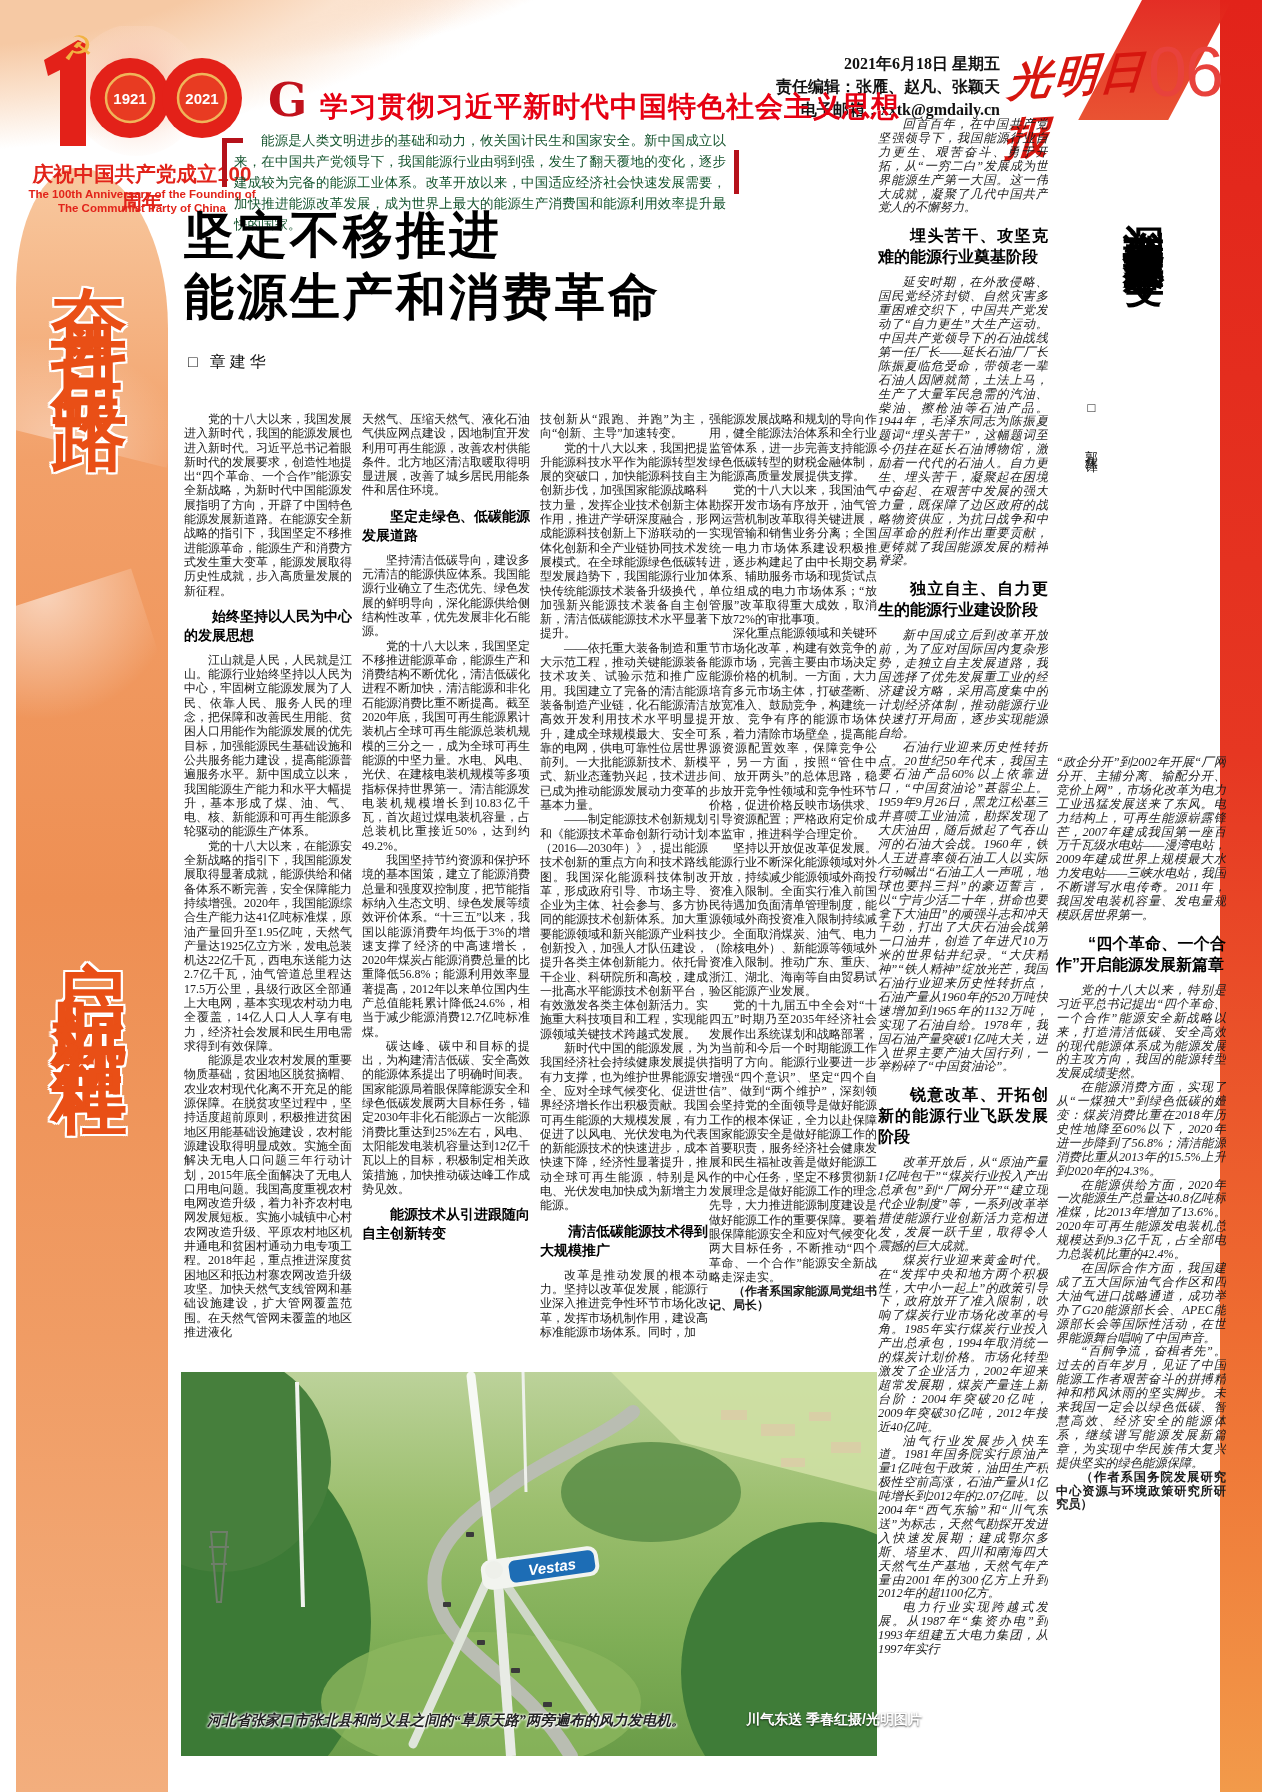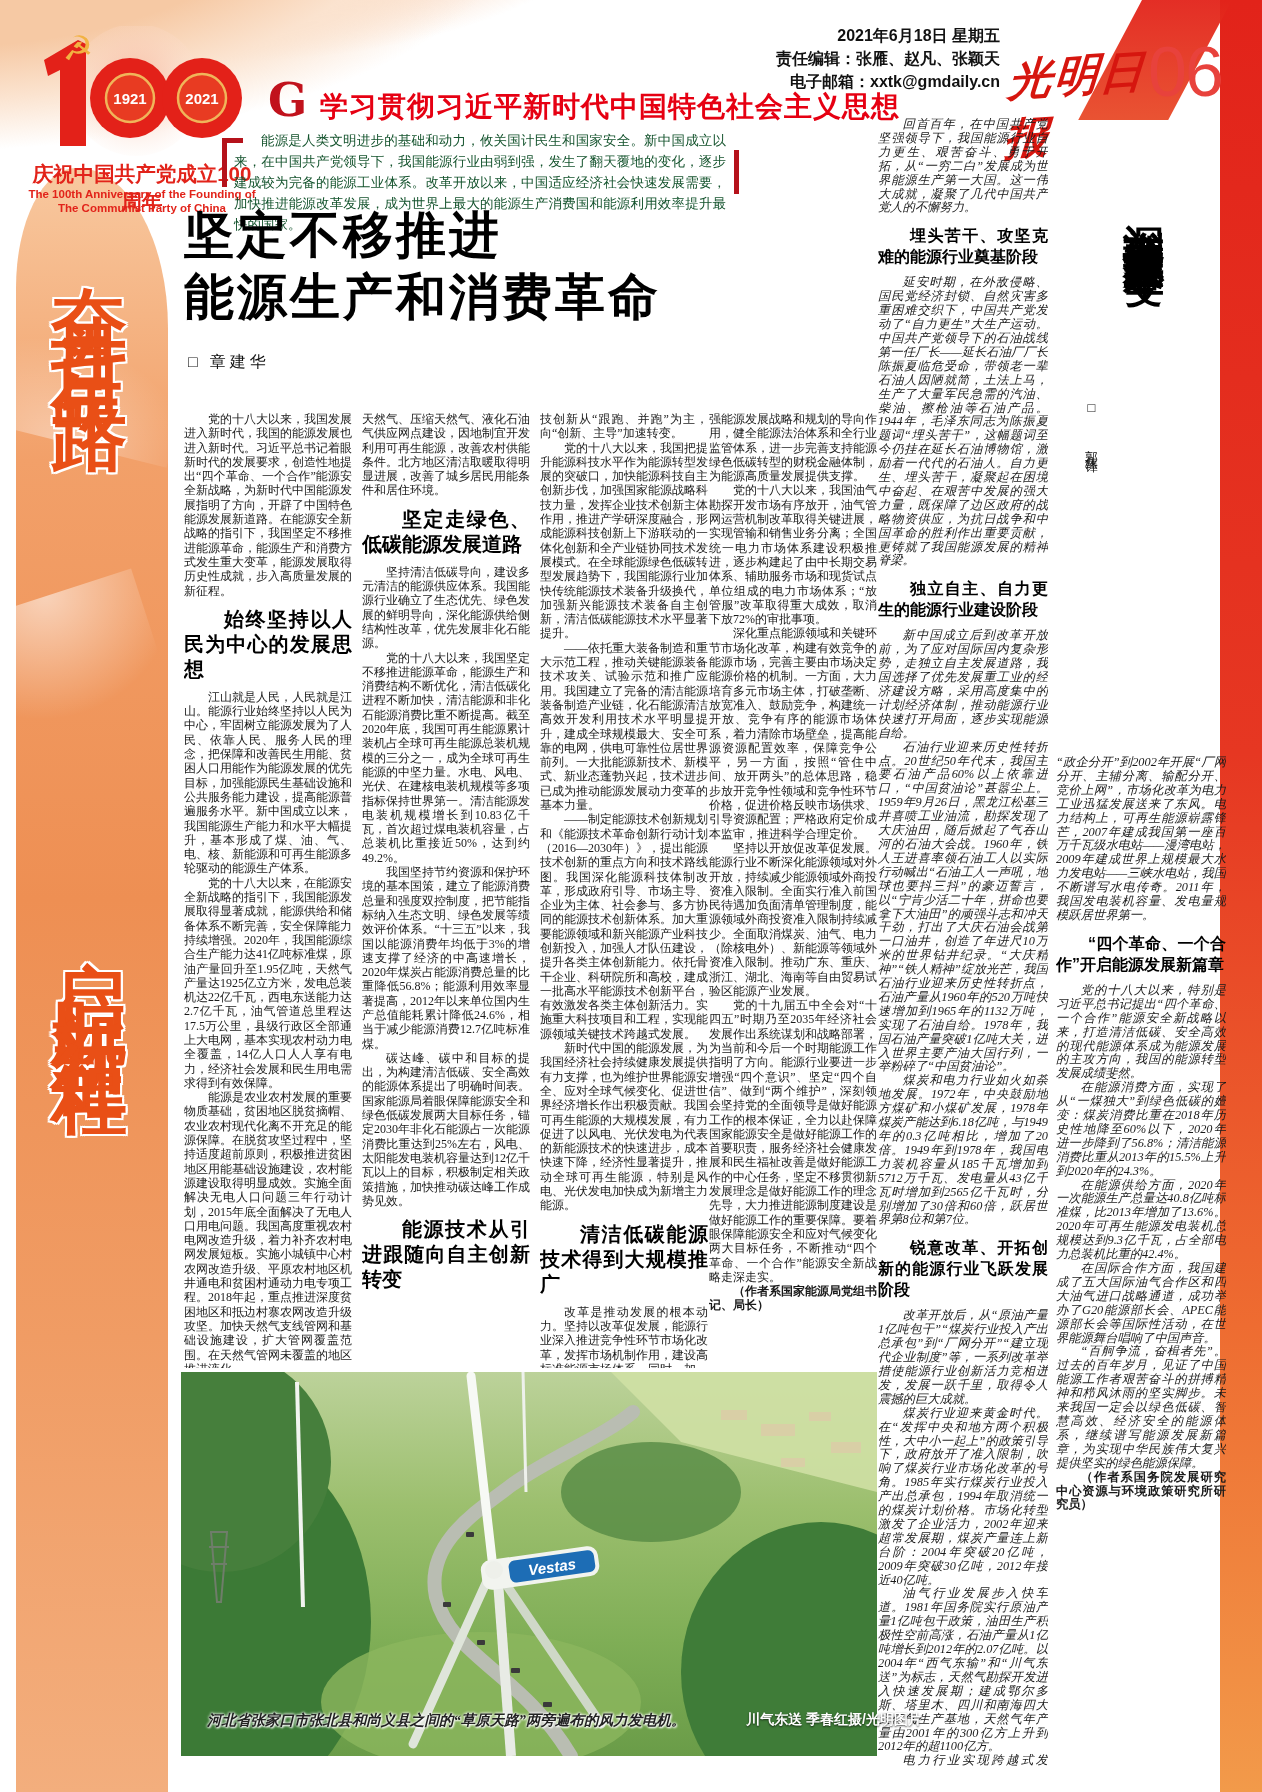--- a/index.html
+++ b/index.html
@@ -45,22 +45,22 @@
     transform:skewX(-28deg);transform-origin:top right;opacity:.95;
   }
   
   .logo100{position:absolute;left:26px;top:26px;width:230px;height:226px;}
   .logo100 svg{display:block;}
   .logo-cn{font-family:"Liberation Sans","DejaVu Sans",sans-serif;font-weight:900;color:#e2231a;
     font-size:20.5px;letter-spacing:0px;position:absolute;left:2px;top:134px;width:228px;text-align:center;}
   .logo-en{font-family:"Liberation Sans","DejaVu Sans",sans-serif;font-weight:700;color:#e2231a;
     font-size:11.5px;line-height:13.5px;position:absolute;left:2px;top:162px;width:228px;text-align:center;}
   
-  .masthead{position:absolute;left:770px;top:24px;width:230px;text-align:right;
-    font-family:Liberation Sans, sans-serif;font-weight:700;font-size:16px;line-height:23px;color:#111;}
+  .masthead{position:absolute;left:770px;top:52px;width:230px;text-align:right;
+    font-family:Liberation Serif, serif;font-weight:700;font-size:16px;line-height:23px;color:#111;}
   .paper-script{position:absolute;left:1008px;top:46px;width:150px;height:64px;color:#d6160f;
     font-family:"DejaVu Serif",serif;font-style:italic;font-weight:900;font-size:44px;
     transform:rotate(-4deg) skewX(-8deg);letter-spacing:2px;}
   .page-number{position:absolute;left:1148px;top:32px;font-family:"Liberation Sans",sans-serif;
     font-weight:400;font-size:70px;color:#e8423c;letter-spacing:-2px;}
   
   .banner{position:absolute;left:268px;top:82px;width:520px;height:46px;}
   .g-logo{position:absolute;left:0;top:-4px;font-family:"DejaVu Serif",serif;font-weight:900;
     font-size:46px;color:#c1121c;line-height:44px;}
   .banner-title{position:absolute;left:52px;top:6px;font-family:"Liberation Sans","DejaVu Sans",sans-serif;
@@ -77,21 +77,21 @@
     font-family:"DejaVu Serif","Liberation Serif",serif;font-weight:900;color:#000;
     font-size:50px;line-height:62px;letter-spacing:3px;}
   .byline{position:absolute;left:188px;top:352px;font-size:16px;letter-spacing:4px;color:#111;}
   .main-col{position:absolute;top:412px;height:956px;width:168px;overflow:hidden;
     font-size:12px;line-height:14.3px;text-align:justify;}
   #mcol1{left:184px;} #mcol2{left:362px;} #mcol3{left:540px;} #mcol4{left:709px;}
   .para{margin:0;text-indent:2em;}
   .para.cont{text-indent:0;}
   .para.attribution{font-weight:700;font-family:"Liberation Sans",sans-serif;}
   .subhead{font-family:"Liberation Sans","DejaVu Sans",sans-serif;font-weight:900;
-    font-size:20px;line-height:25px;margin:9px 0 8px 0;text-indent:2em;color:#000;}
+    font-size:14px;line-height:19px;margin:9px 0 8px 0;text-indent:2em;color:#000;}
   
   .right-col{position:absolute;width:170px;overflow:hidden;font-size:12.3px;line-height:13.9px;
     text-align:justify;font-style:italic;}
   .right-col .subhead{font-style:normal;font-size:16px;line-height:21px;margin:10px 0 9px 0;}
   .right-col .para.attribution{font-style:normal;}
   #rcolA{left:878px;top:118px;height:1648px;}
   #rcolB{left:1056px;top:756px;height:1010px;}
   .v-headline{position:absolute;left:1112px;top:192px;height:520px;width:60px;
     writing-mode:vertical-rl;text-orientation:upright;
     font-family:"DejaVu Serif",serif;font-weight:900;font-size:41px;letter-spacing:3px;color:#000;}
@@ -202,21 +202,20 @@
     <p class="para attribution">（作者系国家能源局党组书记、局长）</p>
   </div>
 
 <div class="right-col" id="rcolA">
     <p class="para">回首百年，在中国共产党坚强领导下，我国能源行业自力更生、艰苦奋斗、勇于开拓，从“一穷二白”发展成为世界能源生产第一大国。这一伟大成就，凝聚了几代中国共产党人的不懈努力。</p>
     <h4 class="subhead">埋头苦干、攻坚克难的能源行业奠基阶段</h4>
     <p class="para">延安时期，在外敌侵略、国民党经济封锁、自然灾害多重困难交织下，中国共产党发动了“自力更生”大生产运动。中国共产党领导下的石油战线第一任厂长——延长石油厂厂长陈振夏临危受命，带领老一辈石油人因陋就简，土法上马，生产了大量军民急需的汽油、柴油、擦枪油等石油产品。1944年，毛泽东同志为陈振夏题词“埋头苦干”，这幅题词至今仍挂在延长石油博物馆，激励着一代代的石油人。自力更生、埋头苦干，凝聚起在困境中奋起、在艰苦中发展的强大力量，既保障了边区政府的战略物资供应，为抗日战争和中国革命的胜利作出重要贡献，更铸就了我国能源发展的精神脊梁。</p>
     <h4 class="subhead">独立自主、自力更生的能源行业建设阶段</h4>
     <p class="para">新中国成立后到改革开放前，为了应对国际国内复杂形势，走独立自主发展道路，我国选择了优先发展重工业的经济建设方略，采用高度集中的计划经济体制，推动能源行业快速打开局面，逐步实现能源自给。</p>
     <p class="para">石油行业迎来历史性转折点。20世纪50年代末，我国主要石油产品60%以上依靠进口，“中国贫油论”甚嚣尘上。1959年9月26日，黑龙江松基三井喜喷工业油流，勘探发现了大庆油田，随后掀起了气吞山河的石油大会战。1960年，铁人王进喜率领石油工人以实际行动喊出“石油工人一声吼，地球也要抖三抖”的豪迈誓言，以“宁肯少活二十年，拼命也要拿下大油田”的顽强斗志和冲天干劲，打出了大庆石油会战第一口油井，创造了年进尺10万米的世界钻井纪录。“大庆精神”“铁人精神”绽放光芒，我国石油行业迎来历史性转折点，石油产量从1960年的520万吨快速增加到1965年的1132万吨，实现了石油自给。1978年，我国石油产量突破1亿吨大关，进入世界主要产油大国行列，一举粉碎了“中国贫油论”。</p>
-    <p class="para">煤炭和电力行业如火如荼地发展。1972年，中央鼓励地方煤矿和小煤矿发展，1978年煤炭产能达到6.18亿吨，与1949年的0.3亿吨相比，增加了20倍。1949年到1978年，我国电力装机容量从185千瓦增加到5712万千瓦、发电量从43亿千瓦时增加到2565亿千瓦时，分别增加了30倍和60倍，跃居世界第8位和第7位。</p>
     <h4 class="subhead">锐意改革、开拓创新的能源行业飞跃发展阶段</h4>
     <p class="para">改革开放后，从“原油产量1亿吨包干”“煤炭行业投入产出总承包”到“厂网分开”“建立现代企业制度”等，一系列改革举措使能源行业创新活力竞相迸发，发展一跃千里，取得令人震撼的巨大成就。</p>
     <p class="para">煤炭行业迎来黄金时代。在“发挥中央和地方两个积极性，大中小一起上”的政策引导下，政府放开了准入限制，吹响了煤炭行业市场化改革的号角。1985年实行煤炭行业投入产出总承包，1994年取消统一的煤炭计划价格。市场化转型激发了企业活力，2002年迎来超常发展期，煤炭产量连上新台阶：2004年突破20亿吨，2009年突破30亿吨，2012年接近40亿吨。</p>
     <p class="para">油气行业发展步入快车道。1981年国务院实行原油产量1亿吨包干政策，油田生产积极性空前高涨，石油产量从1亿吨增长到2012年的2.07亿吨。以2004年“西气东输”和“川气东送”为标志，天然气勘探开发进入快速发展期；建成鄂尔多斯、塔里木、四川和南海四大天然气生产基地，天然气年产量由2001年的300亿方上升到2012年的超1100亿方。</p>
     <p class="para">电力行业实现跨越式发展。从1987年“集资办电”到1993年组建五大电力集团，从1997年实行</p>
   </div>
 <div class="v-byline">□ 郭焦锋</div>
 <div class="v-headline">深刻变革推动能源发展百年巨变</div>
 <div class="right-col" id="rcolB">
     <p class="para cont">“政企分开”到2002年开展“厂网分开、主辅分离、输配分开、竞价上网”，市场化改革为电力工业迅猛发展送来了东风。电力结构上，可再生能源崭露锋芒，2007年建成我国第一座百万千瓦级水电站——漫湾电站，2009年建成世界上规模最大水力发电站——三峡水电站，我国不断谱写水电传奇。2011年，我国发电装机容量、发电量规模跃居世界第一。</p>

